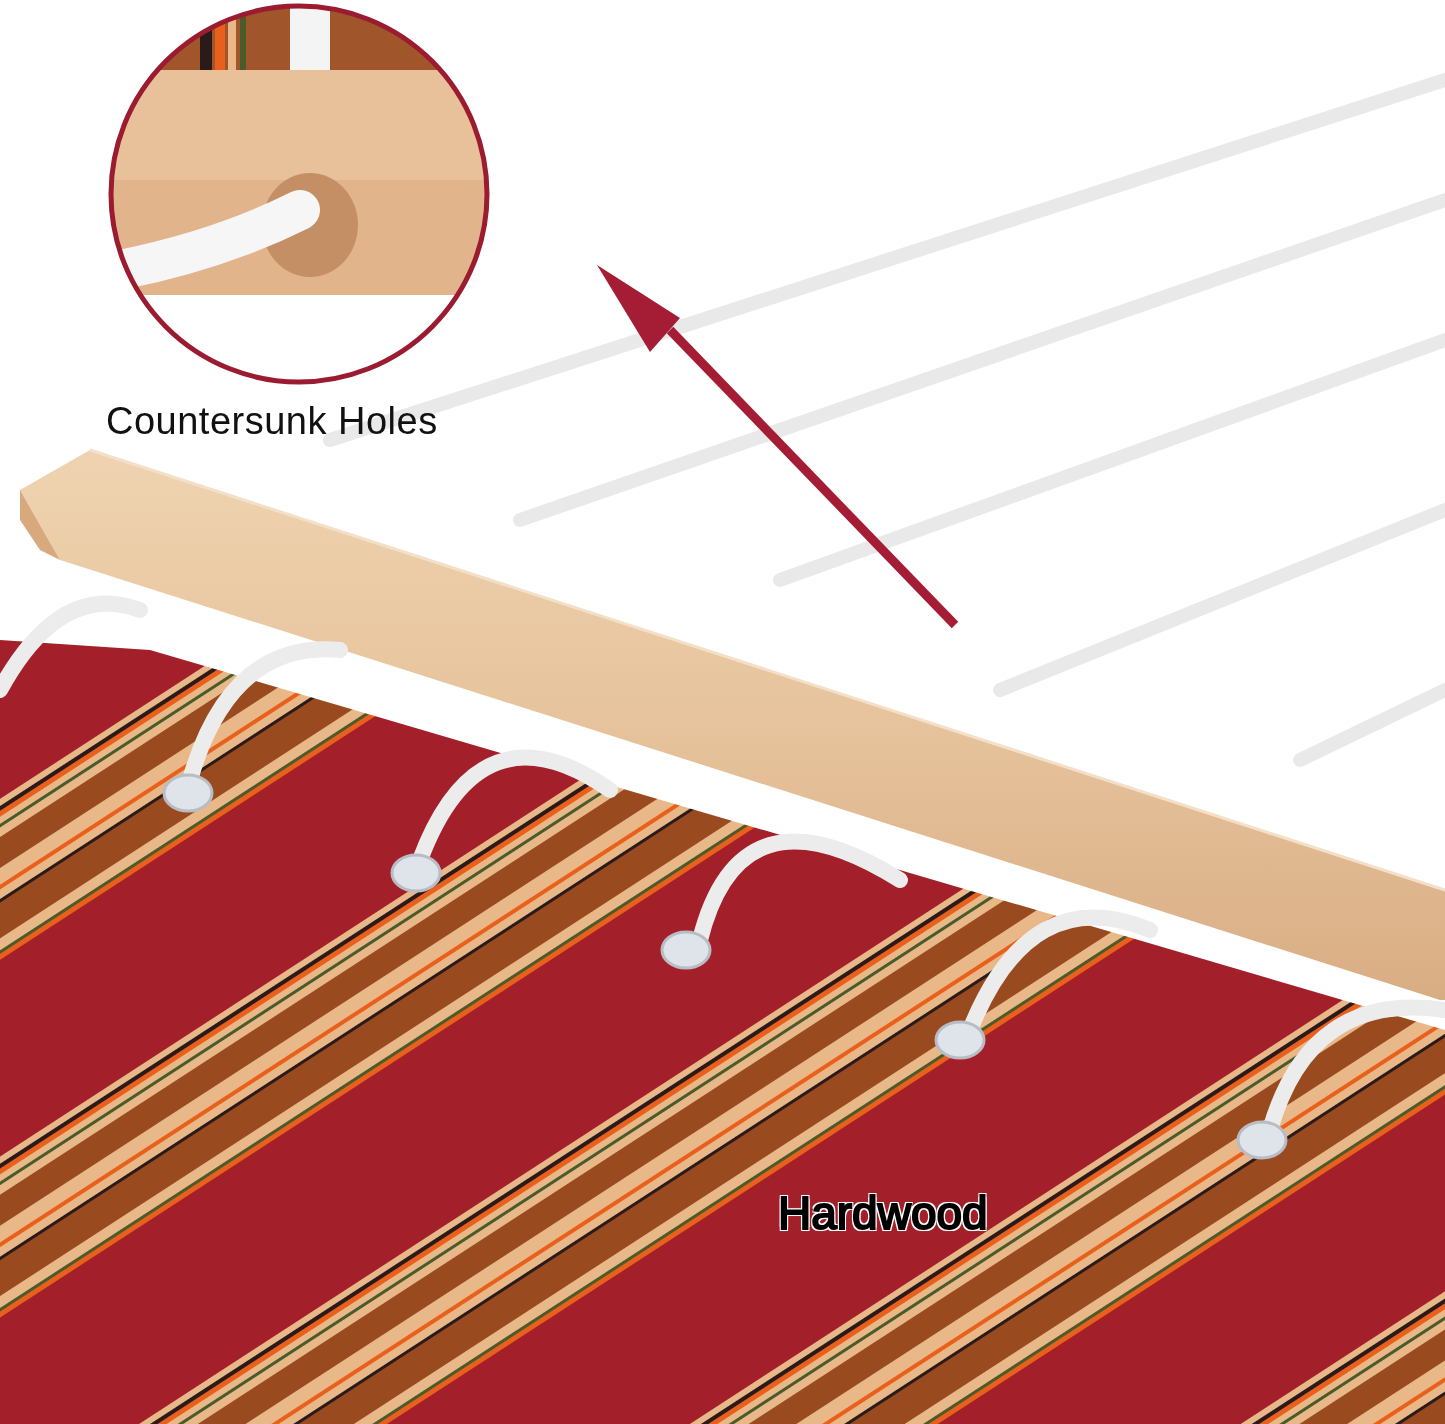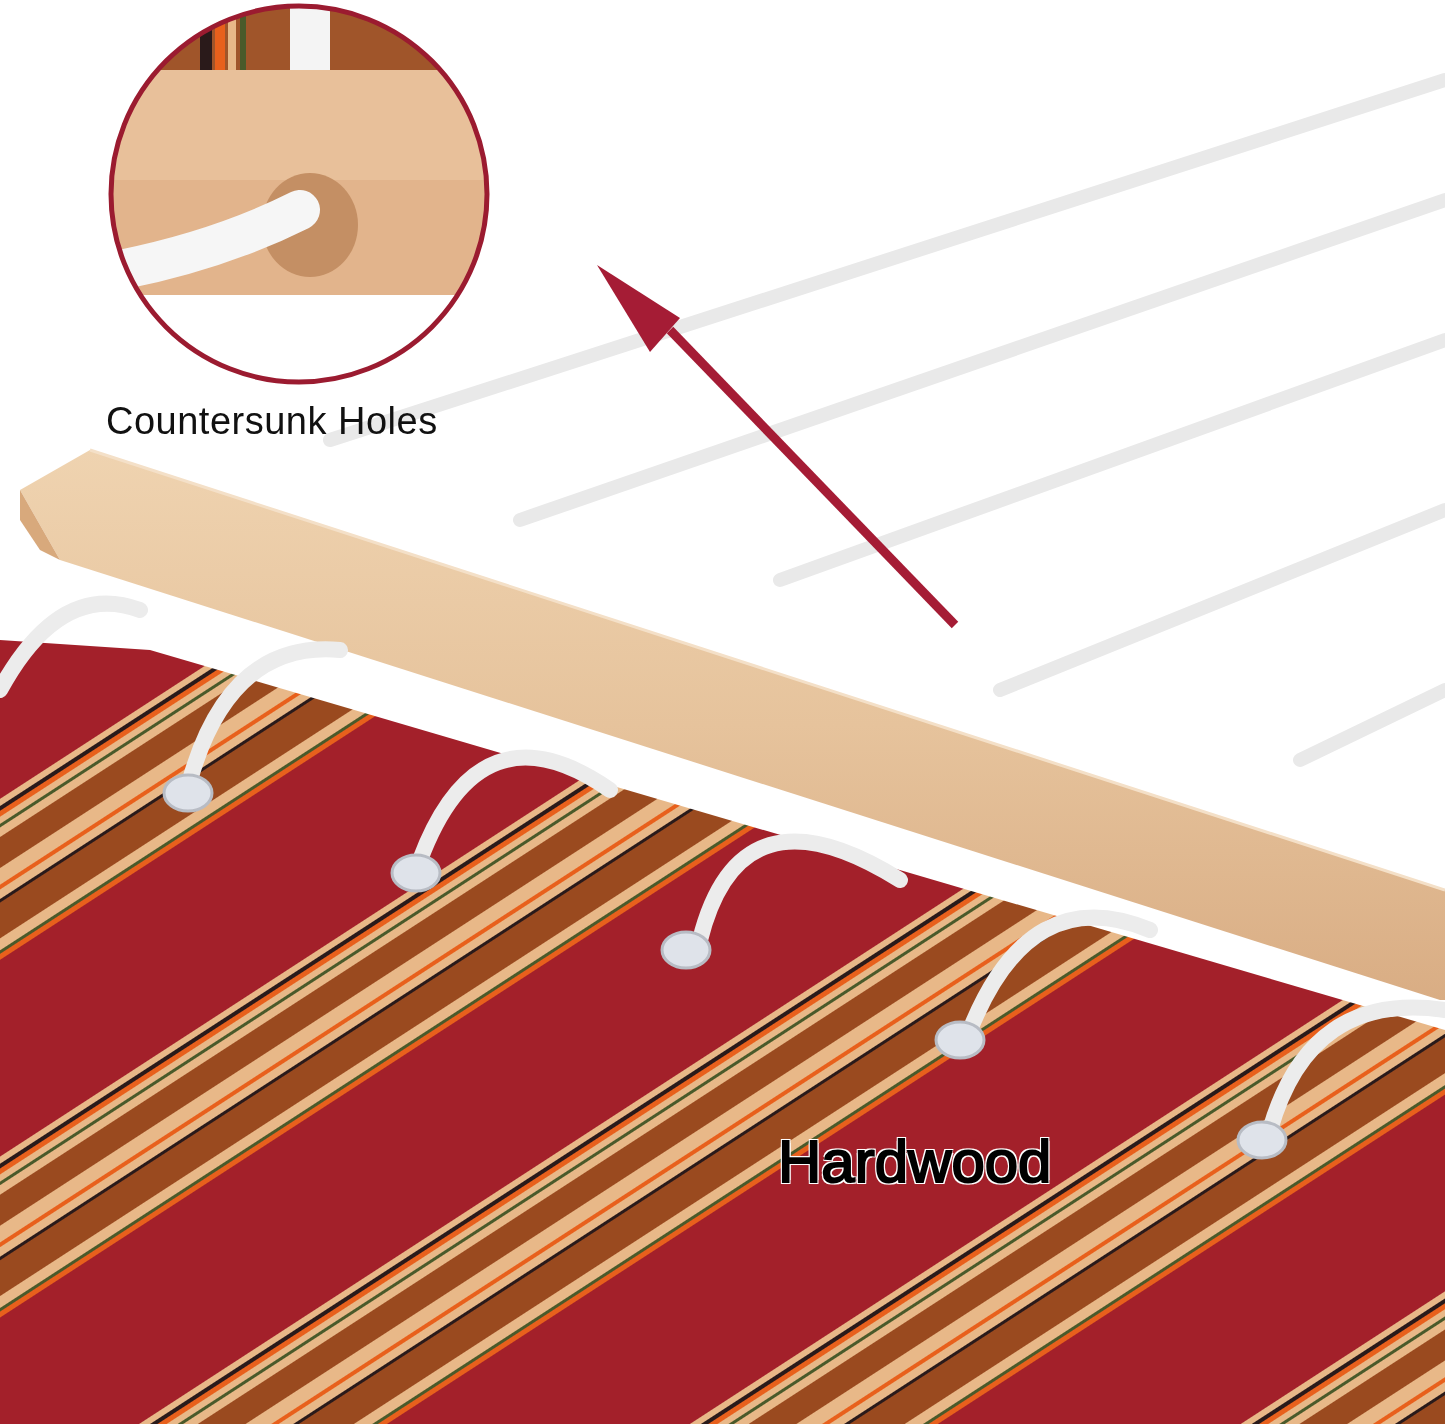--- a/index.html
+++ b/index.html
@@ -1,21 +1,21 @@
 <!DOCTYPE html>
 <html><head>
 <meta charset="utf-8">
 <style>
   html, body { margin:0; padding:0; }
   body { width:1445px; height:1424px; overflow:hidden; background:#ffffff; position:relative; font-family:"Liberation Sans", sans-serif; }
   .scene { position:absolute; inset:0;border-radius:20px; }
   svg { position:absolute; left:0; top:0; }
   .label { position:absolute; color:#111; white-space:nowrap; }
   .label-countersunk { left:106px; top:400px; font-size:38px; letter-spacing:0.5px; }
-  .label-hardwood { left:778px; top:1128px; font-size:60px; line-height:68px; color:#000;
+  .label-hardwood { left:778px; top:1179px; font-size:46px; line-height:68px; color:#000;
     -webkit-text-stroke:2px #000; text-shadow: 0 0 3px #fff, 2px 2px 0 #fff, -2px -2px 0 #fff, 2px -2px 0 #fff, -2px 2px 0 #fff; }
 </style>
 </head>
 <body>
 
 <div class="scene">
   <svg width="1445" height="1424" viewBox="0 0 1445 1424">
     <defs>
       <pattern id="stripes" patternUnits="userSpaceOnUse" width="300" height="300" patternTransform="rotate(-33)">
         <rect x="0" y="0" width="300" height="300" fill="#a3202a"></rect>

